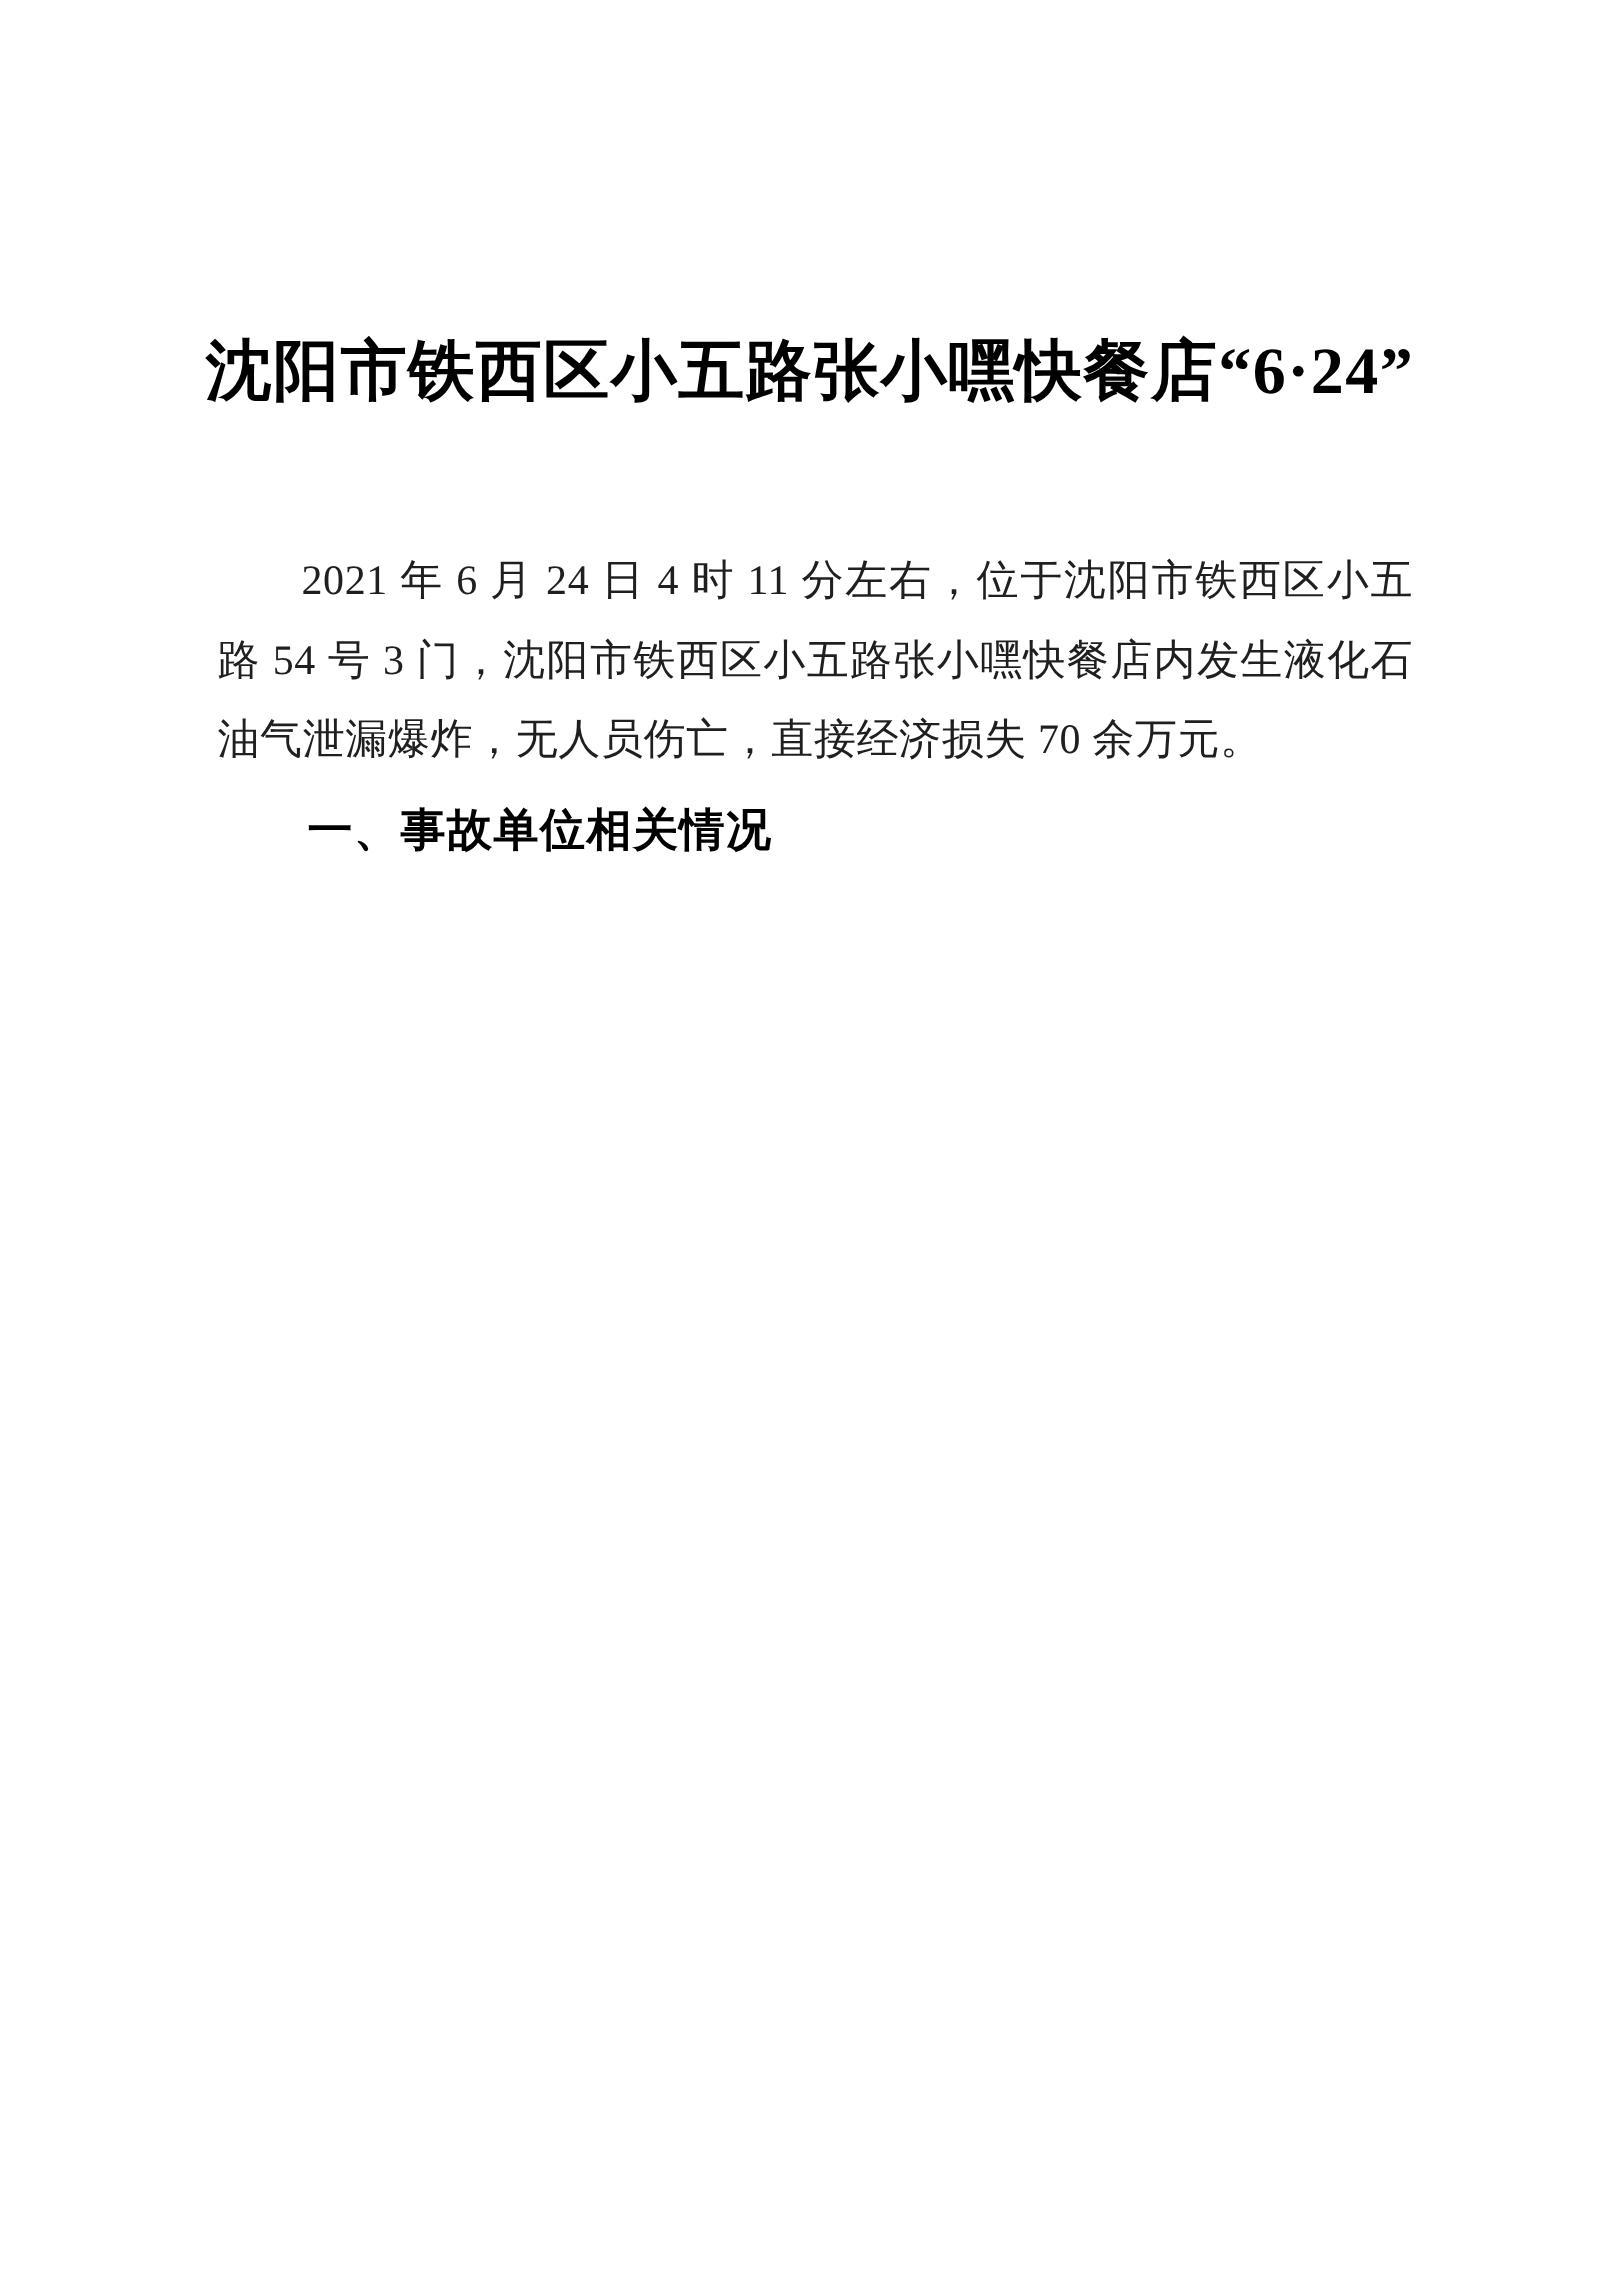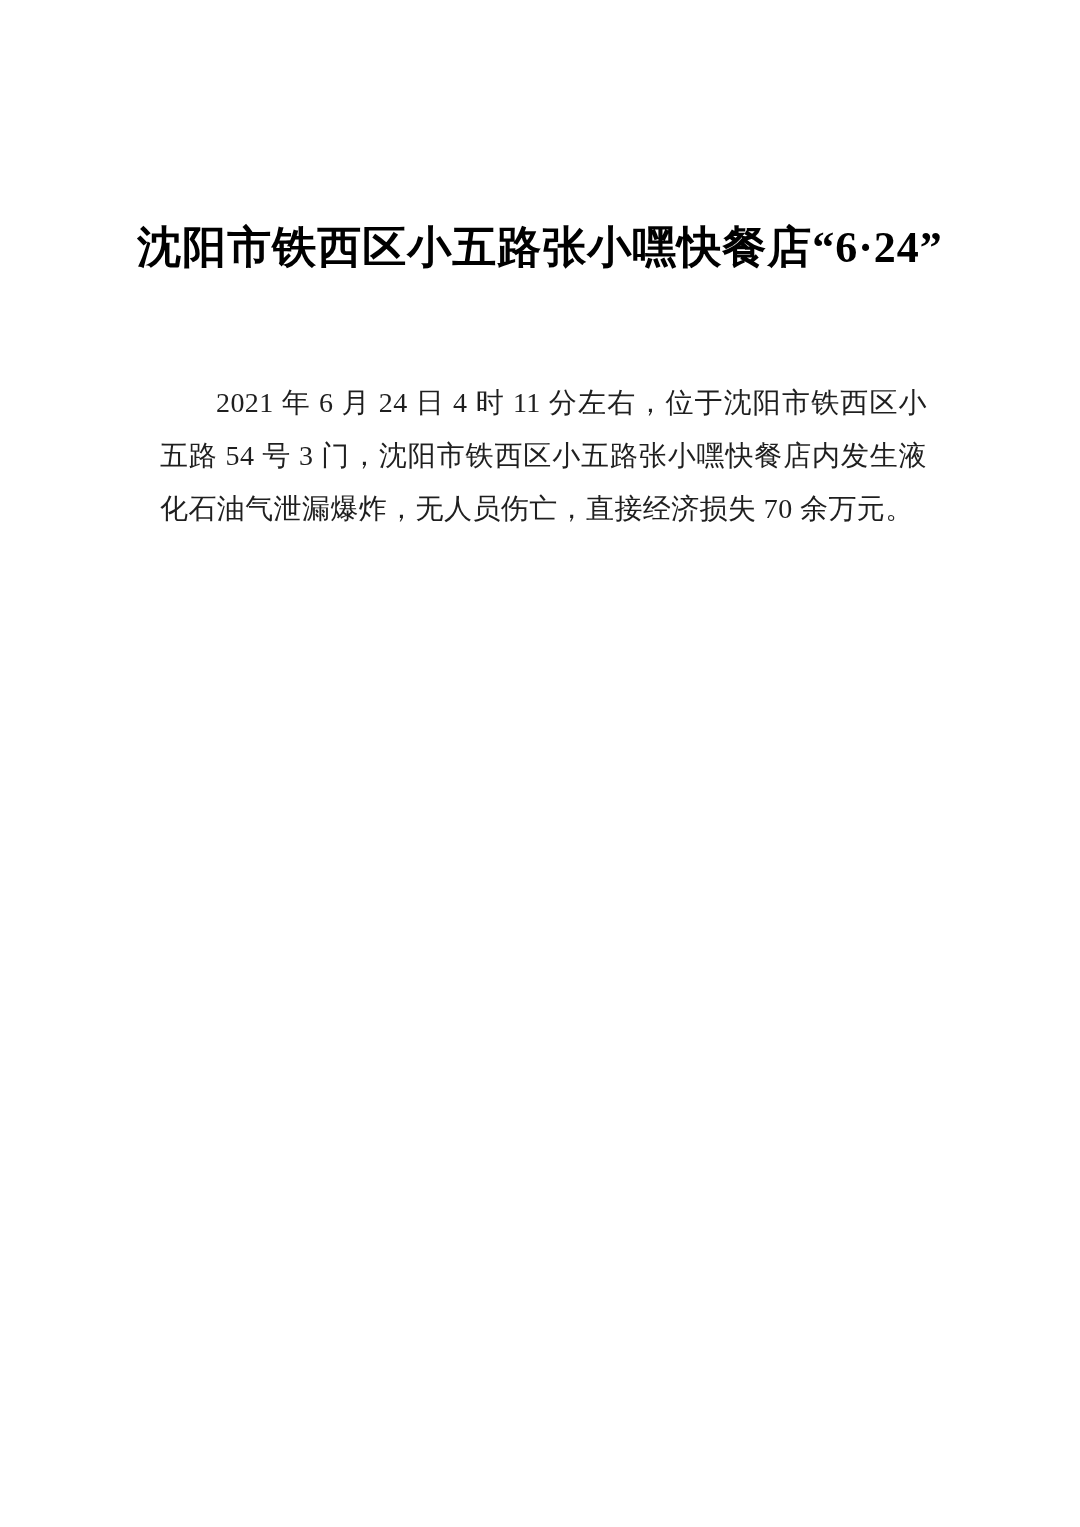--- a/index.html
+++ b/index.html
@@ -33,21 +33,21 @@
     top: 362px;
     left: 145px;
     width: 797px;
     font-size: 28px;
     line-height: 52.8px;
     color: #1f1f1f;
     text-align: justify;
     letter-spacing: 0.4px;
   }
   .doc-body p {
-    margin: 15px;
+    margin: 0;
     padding: 0;
     text-indent: 2em;
     font-family: Liberation Serif, serif;
   }
   .section-heading {
     margin: 8px 0 0 0;
     padding-left: 2em;
     font-family: "Liberation Sans", "DejaVu Sans", sans-serif;
     font-weight: 700;
     font-size: 30px;
@@ -74,17 +74,18 @@
 <body>
 
 <div class="page">
 
   <h1 class="doc-title">
     <span>沈阳市铁西区小五路张小嘿快餐店“6·24”</span><br>
   </h1>
 
   <div class="doc-body">
     <p>2021 年 6 月 24 日 4 时 11 分左右，位于沈阳市铁西区小五路 54 号 3 门，沈阳市铁西区小五路张小嘿快餐店内发生液化石油气泄漏爆炸，无人员伤亡，直接经济损失 70 余万元。</p>
+    <h2 class="section-heading">一、事故单位相关情况</h2>
   </div>
 
   <div class="page-number">– 1 –</div>
 
 </div>
 
 </body></html>

